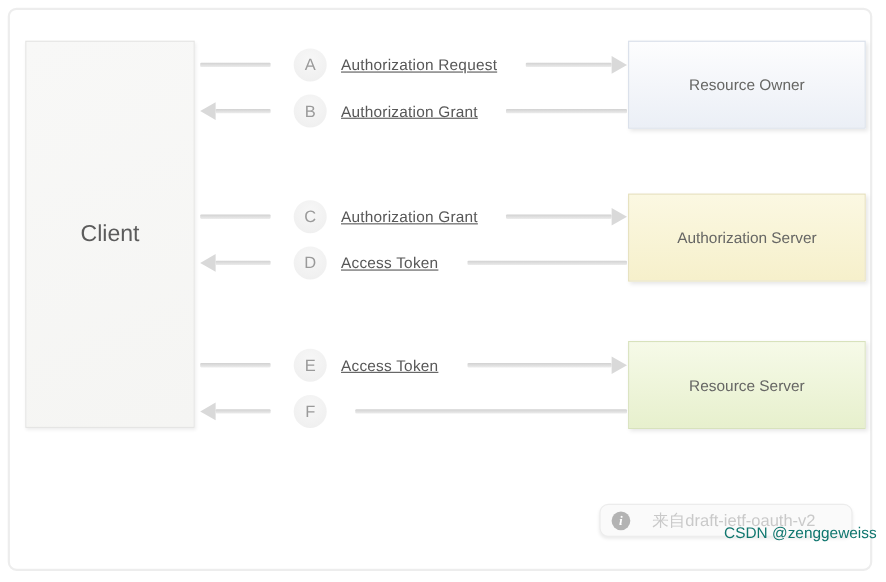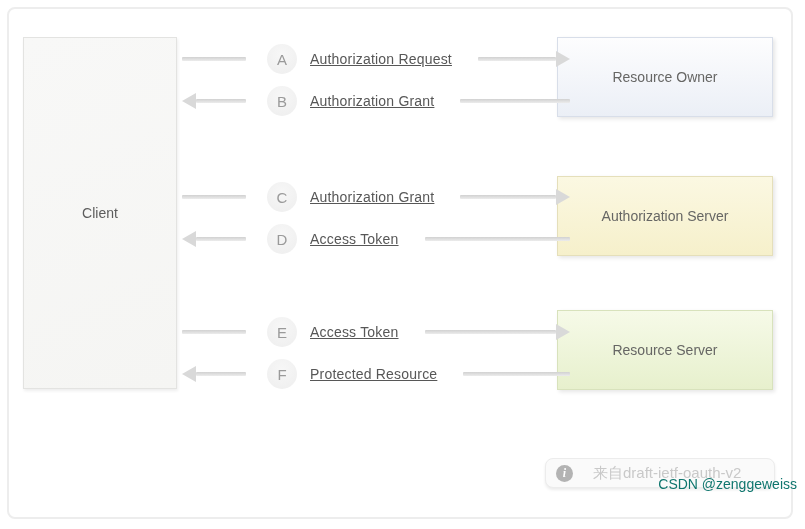--- a/index.html
+++ b/index.html
@@ -10,25 +10,25 @@
   .frame {
     position:absolute; left:7px; top:7px; width:782px; height:508px;
     border:2px solid #ededed; border-radius:8px; background:#ffffff;
   }
   
   .client-box {
     position:absolute; left:23px; top:37px; width:154px; height:352px;
     background:linear-gradient(160deg,#f8f8f7 0%,#f5f5f3 100%);
     border:1px solid #e3e3e1; box-shadow:1px 2px 3px rgba(0,0,0,0.07);
     display:flex; align-items:center; justify-content:center;
-    font-size:14px; color:#5c5c5c; box-sizing:border-box;
+    font-size:21px; color:#5c5c5c; box-sizing:border-box;
   }
   
   .entity {
-    position:absolute; left:557px; width:216px; height:80px;
+    position:absolute; left:571px; width:216px; height:80px;
     display:flex; align-items:center; justify-content:center;
     font-size:14px; color:#666664; border:1px solid;
     box-shadow:2px 2px 4px rgba(0,0,0,0.10); box-sizing:border-box;
   }
   .entity-ro { top:37px;  background:linear-gradient(#fdfdfe,#ebeff6); border-color:#d8dee9; }
   .entity-as { top:176px; background:linear-gradient(#fbf8e2,#f6f0cb); border-color:#e5dfba; }
   .entity-rs { top:310px; background:linear-gradient(#f6fae8,#e7f0cd); border-color:#d8e2bc; }
   
   .flow-row {
     position:absolute; left:178px; width:392px; height:30px;
@@ -163,21 +163,20 @@
   </div>
 
   <div class="flow-row row-f">
     <div class="seg seg-left">
         <div class="arrow-w"></div>
         <div class="line"></div>
       </div>
     <div class="step-circle">
         <span>F</span>
       </div>
-    <div class="flow-label">Protected Resource</div>
     <div class="seg seg-right">
         <div class="line"></div>
       </div>
   </div>
 
   <div class="src-badge">
     <div class="info-icon">i</div>
     <div class="src-text">来自draft-ietf-oauth-v2</div>
   </div>
 

